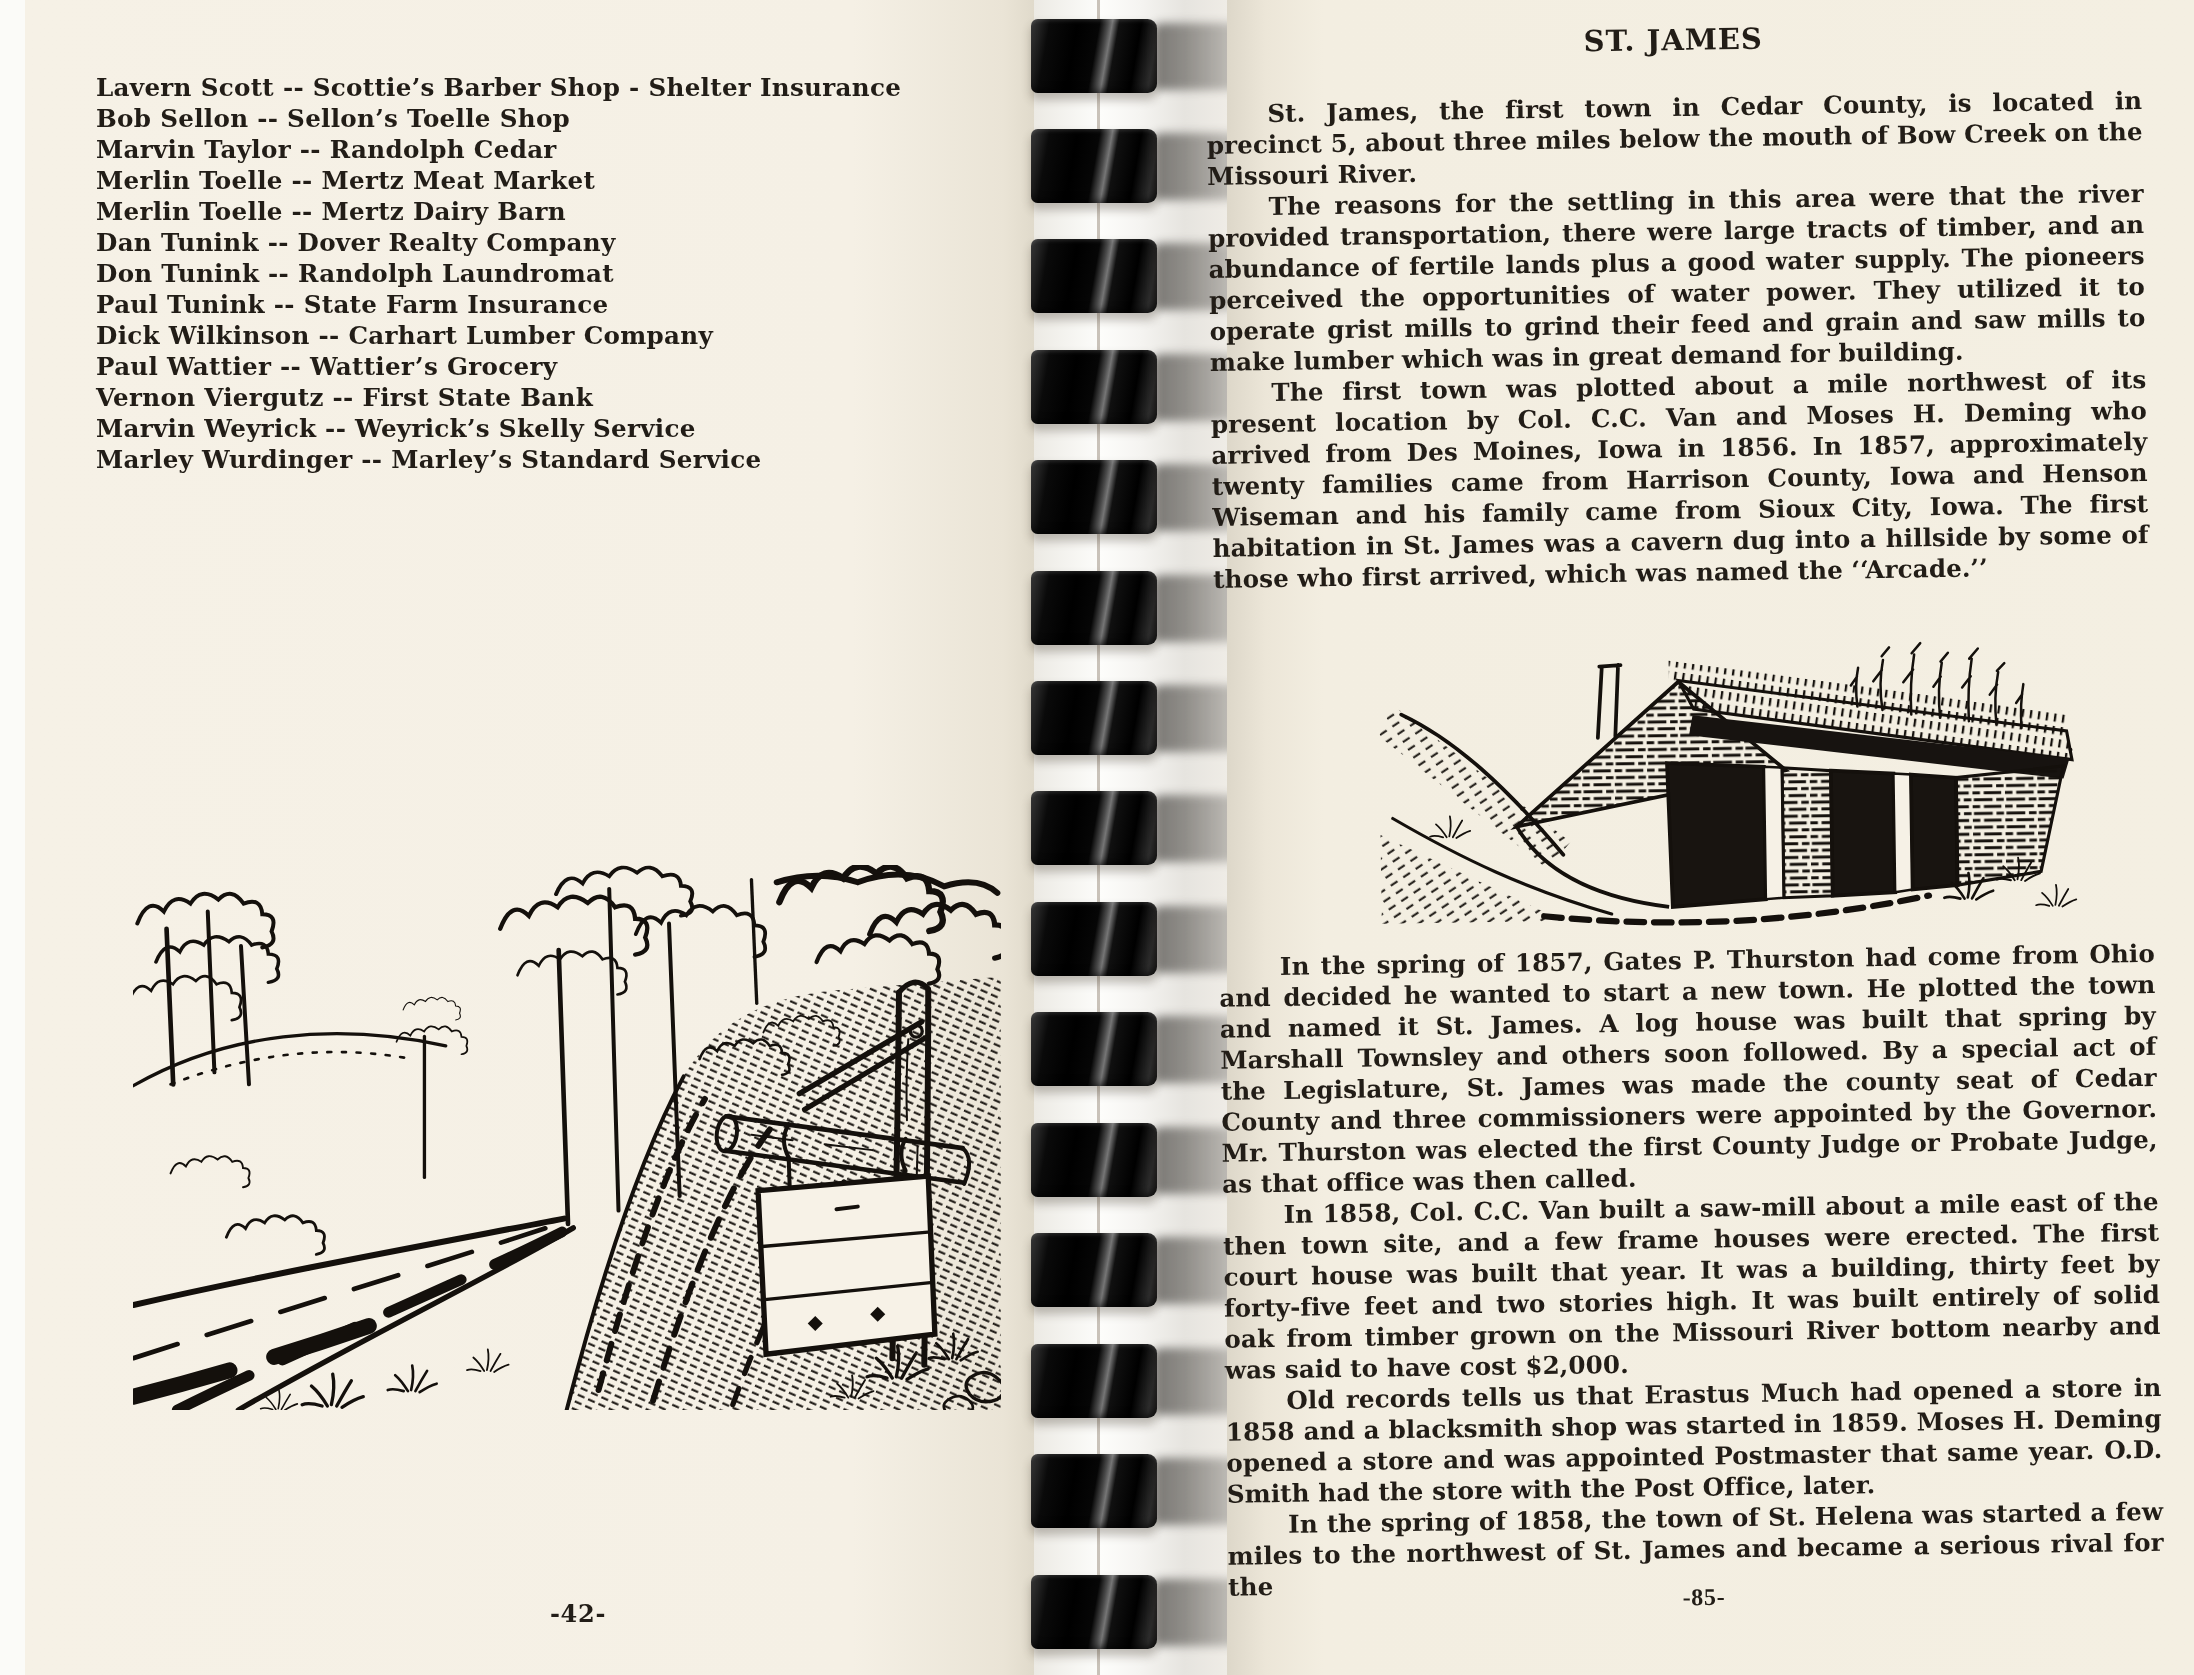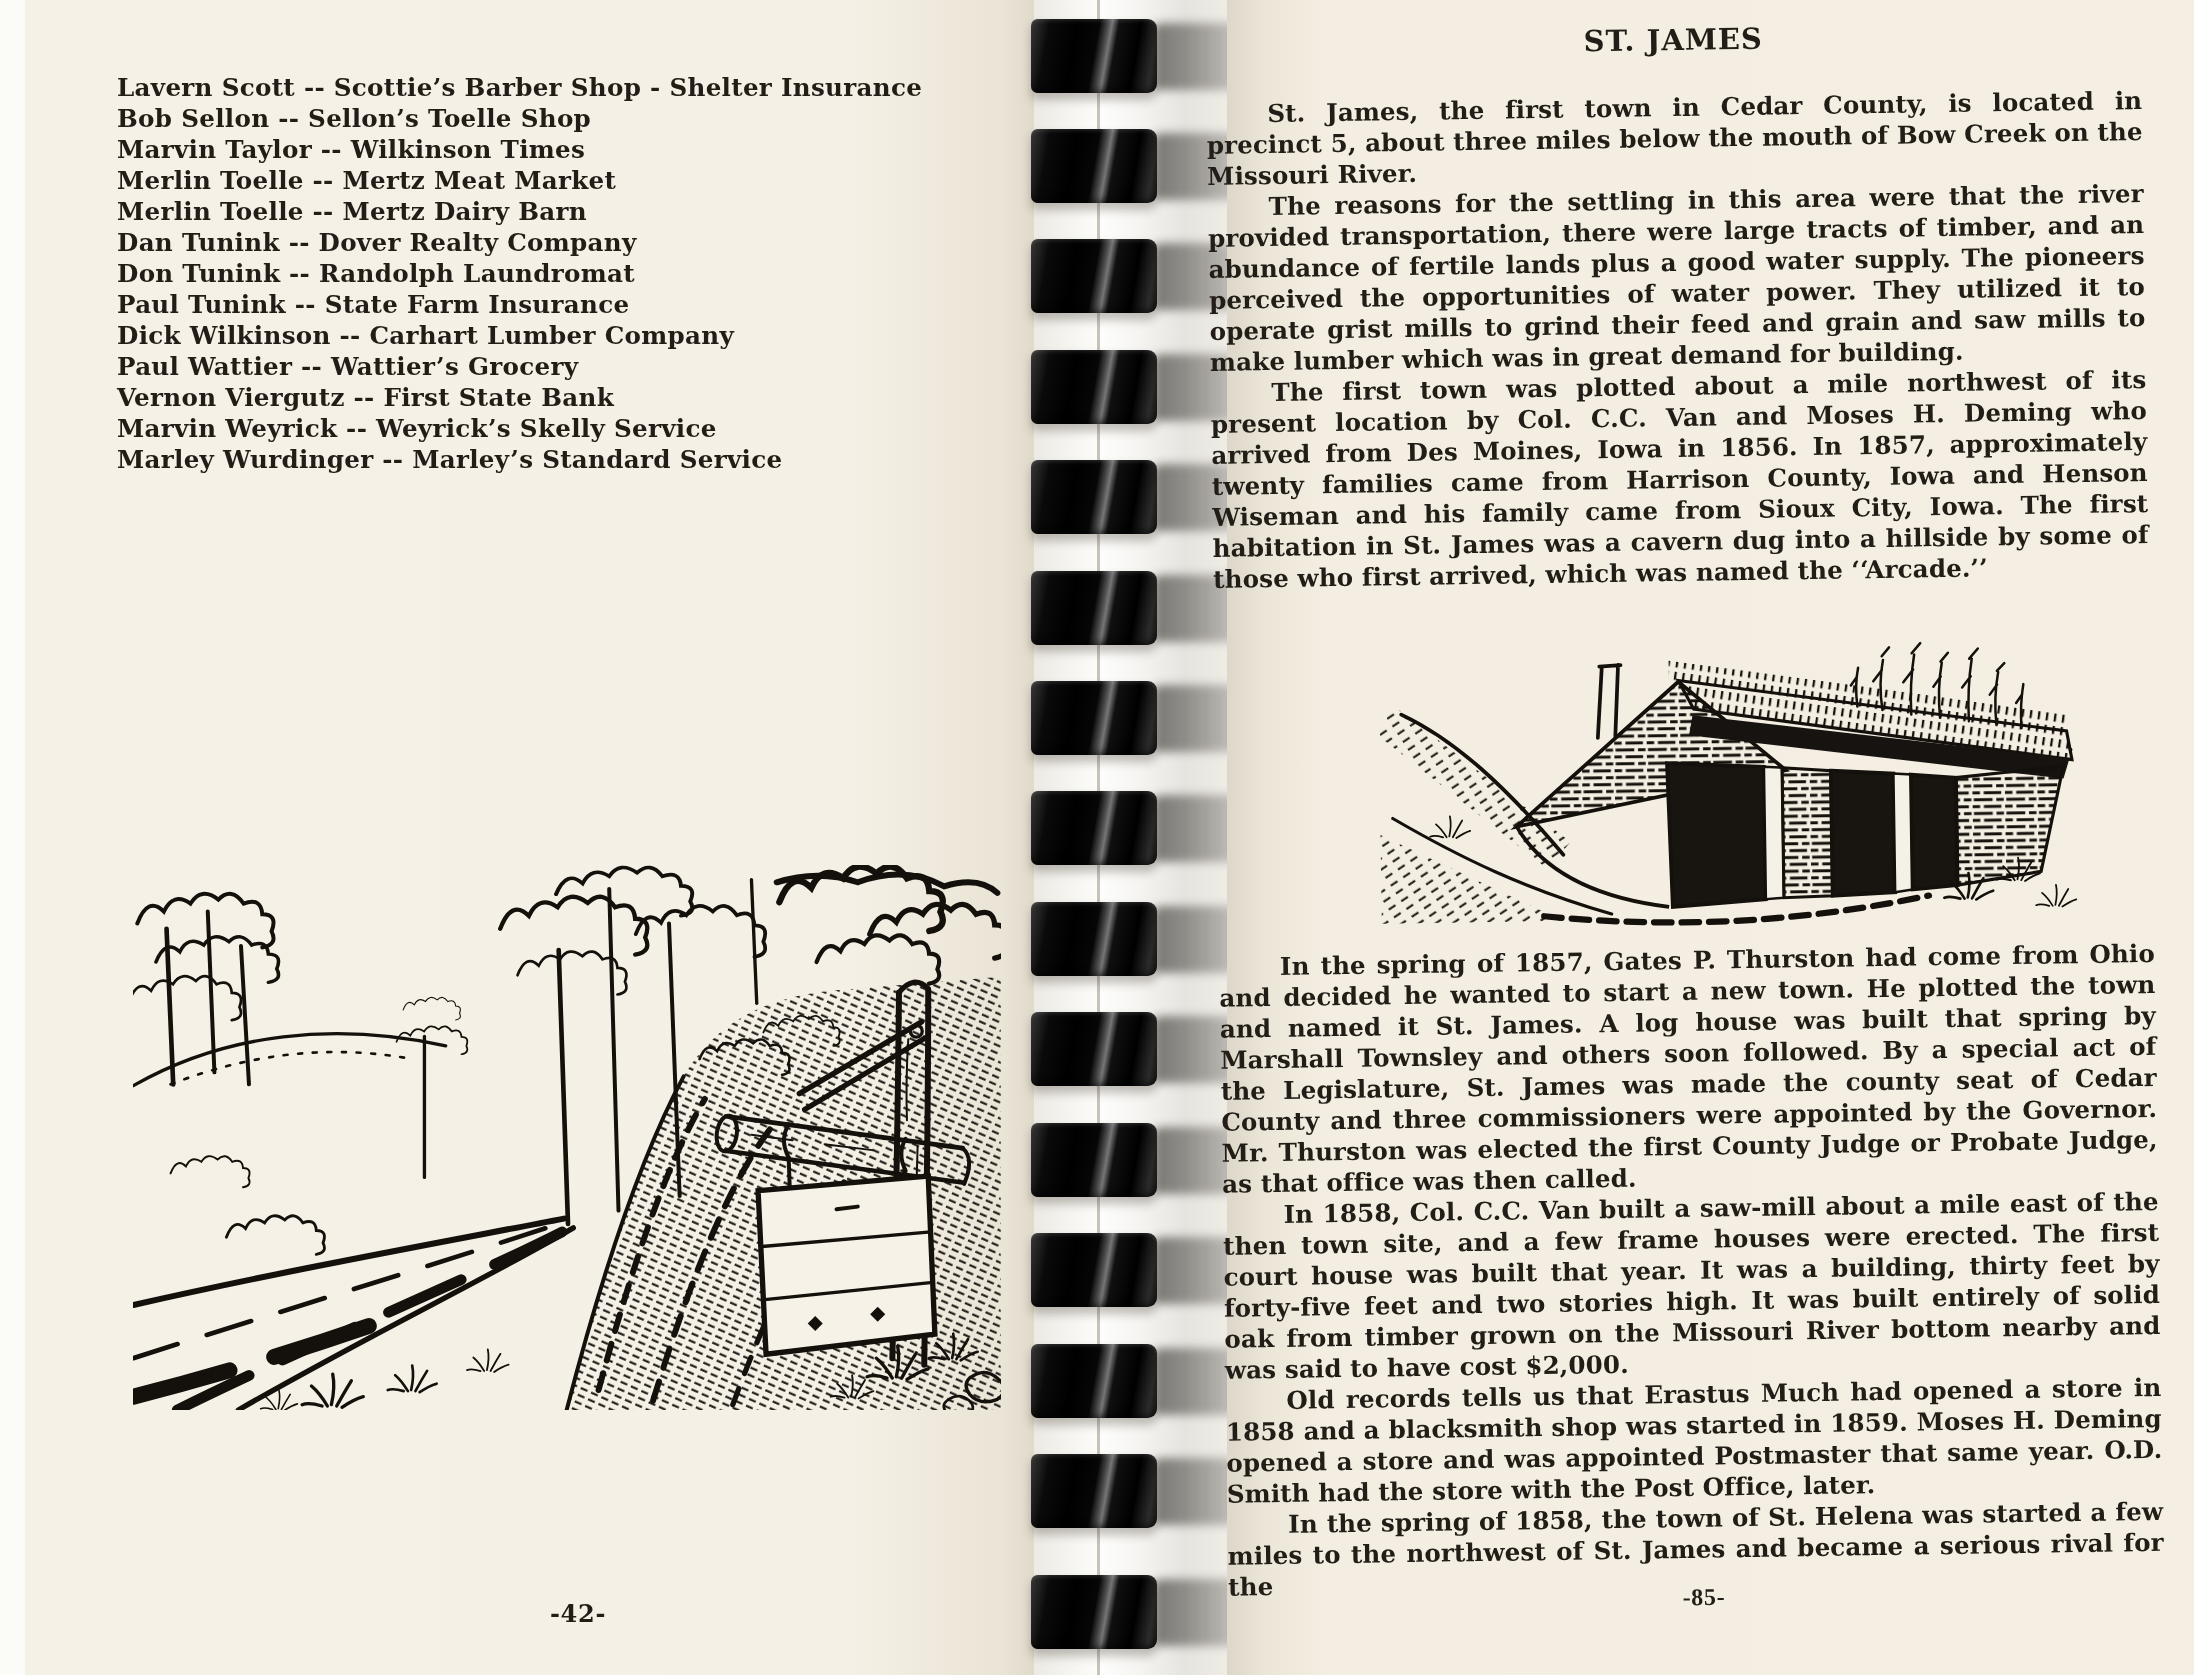--- a/index.html
+++ b/index.html
@@ -17,21 +17,21 @@
     background:linear-gradient(to right,#eceae4 0%,#fdfdfb 35%,#f5f4f1 55%,#e6e4df 78%,#efece6 100%);}
   .comb-spine{position:absolute;left:1097px;top:0;width:2.7px;height:1675px;background:#8b7d6a;opacity:.45;}
   .comb-loop{position:absolute;left:1031px;width:126px;height:74px;border-radius:6.7px 9.3px 9.3px 6.7px;
     background:linear-gradient(100deg,#3a3a3a 0%,#0a0a0a 14%,#000 34%,#060606 50%,#4c4c4c 56%,#767676 59%,#101010 64%,#000 80%,#2e2e2e 93%,#161616 100%);
     box-shadow:0 6.7px 9.3px rgba(60,50,35,.30), inset 0 4px 4px -2.7px rgba(255,255,255,.16), inset 0 -6.7px 8px -4.7px rgba(0,0,0,.7);
     filter:blur(0.4px);}
   .comb-loop::after{content:"";position:absolute;left:124px;top:4px;width:100px;height:67px;border-radius:5.3px;
     background:linear-gradient(to right,rgba(25,22,18,.55),rgba(25,22,18,.12));
     filter:blur(4.7px);}
   
-  .biz-list{position:absolute;left:96px;top:72px;width:838px;font-size:24.6px;font-weight:700;line-height:31px;letter-spacing:0.3px;margin-left:21px;}
+  .biz-list{position:absolute;left:96px;top:72px;width:838px;font-size:24.6px;font-weight:700;line-height:31px;letter-spacing:0.3px;}
   .biz-list .row{white-space:nowrap;}
   .pageno{position:absolute;font-size:24px;font-weight:700;letter-spacing:0.7px;}
   .pageno.left-no{left:578px;top:1599px;transform:translateX(-50%);}
   .pageno.right-no{left:1704px;top:1584px;transform:translateX(-50%) rotate(-0.6deg);font-family:Liberation Serif, serif;}
   
   .right-col{position:absolute;left:1205px;top:22.6px;width:936px;transform:rotate(-0.85deg);transform-origin:50% 0;}
   .chapter-title{text-align:center;font-size:29px;font-weight:700;letter-spacing:1px;margin:0 0 35px 0;}
   .body-text p{margin:0;font-size:24.6px;font-weight:700;line-height:31px;text-align:justify;text-indent:61px;letter-spacing:0.1px;}
   .figure-right{margin:20px 0 12px 118px;width:766px;height:325px;}
   .figure-left{position:absolute;left:133px;top:865px;width:868px;height:545px;}
@@ -41,21 +41,21 @@
 <body>
 
 <div class="scan-edge"></div>
 
 <div class="page left">
 </div>
 
 <div class="biz-list">
   <div class="row">Lavern Scott -- Scottie’s Barber Shop - Shelter Insurance</div>
   <div class="row">Bob Sellon -- Sellon’s Toelle Shop</div>
-  <div class="row">Marvin Taylor -- Wilkinson Times</div>
+  <div class="row">Marvin Taylor -- Randolph Cedar</div>
   <div class="row">Merlin Toelle -- Mertz Meat Market</div>
   <div class="row">Merlin Toelle -- Mertz Dairy Barn</div>
   <div class="row">Dan Tunink -- Dover Realty Company</div>
   <div class="row">Don Tunink -- Randolph Laundromat</div>
   <div class="row">Paul Tunink -- State Farm Insurance</div>
   <div class="row">Dick Wilkinson -- Carhart Lumber Company</div>
   <div class="row">Paul Wattier -- Wattier’s Grocery</div>
   <div class="row">Vernon Viergutz -- First State Bank</div>
   <div class="row">Marvin Weyrick -- Weyrick’s Skelly Service</div>
   <div class="row">Marley Wurdinger -- Marley’s Standard Service</div>

